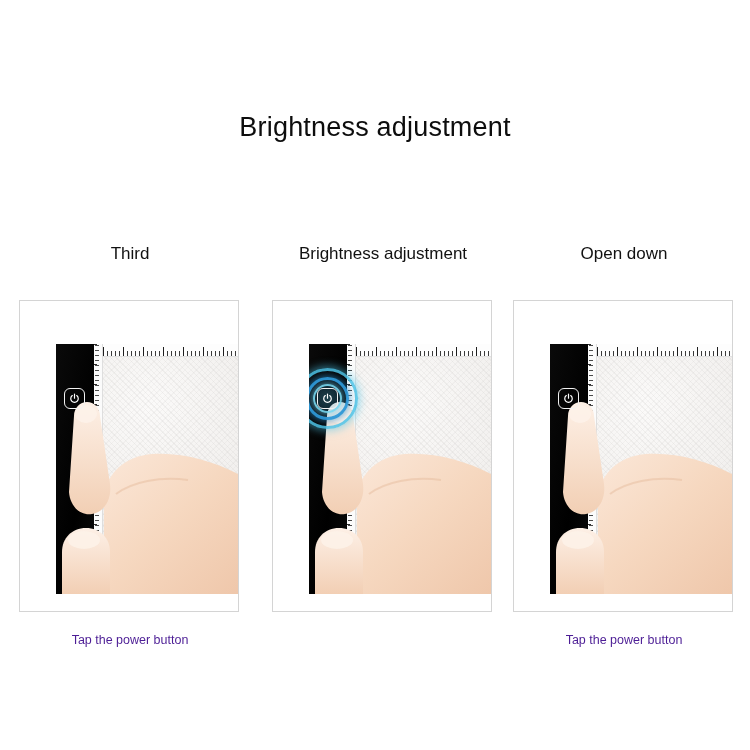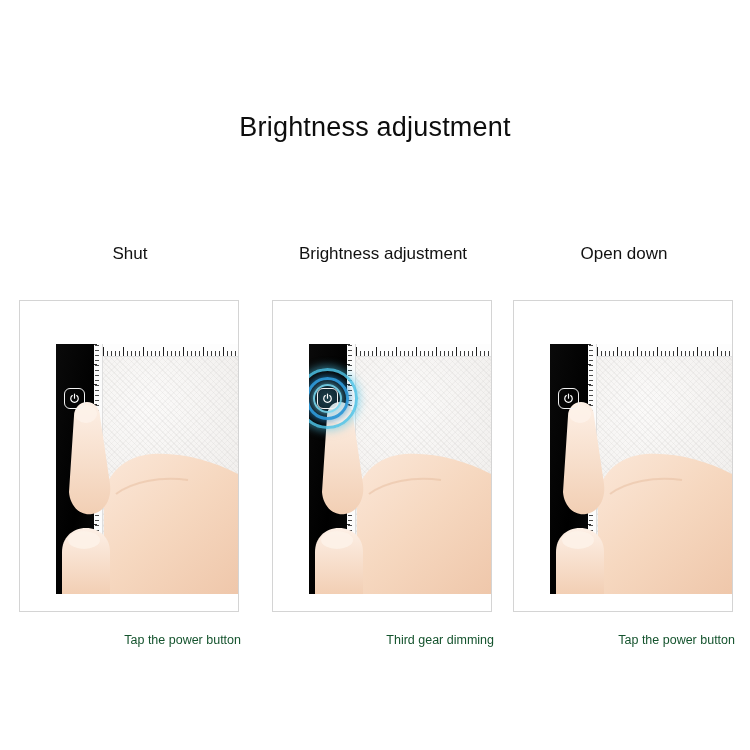--- a/index.html
+++ b/index.html
@@ -257,37 +257,37 @@
     z-index: 2;
     pointer-events: none;
   }
 
   
   .card-caption {
     position: absolute;
     top: 388px;
     left: 0;
     width: 222px;
-    text-align: right;
+    text-align: center;
     font-size: 12.5px;
-    color: #14532d;
+    color: #4c1d95;
     line-height: 18px;
     white-space: nowrap;
   }
 </style>
 </head>
 <body>
 
 <div class="page-title">Brightness adjustment</div>
 
 <div class="columns">
 
   <div class="column col-0">
 
-    <div class="column-heading">Shut</div>
+    <div class="column-heading">Third</div>
 
     <div class="card">
       <div class="photo">
         <div class="device">
 
           <div class="bezel"></div>
           <div class="light-panel"></div>
           <div class="ruler-vertical"></div>
           <div class="ruler-horizontal"></div>
 
@@ -382,21 +382,20 @@
             <path d="M6 208 C6 194 16 184 30 184 C44 184 54 194 54 208
                      L54 250 L6 250 Z" fill="url(#skinB1)"></path>
             <ellipse cx="28" cy="196" rx="16" ry="9" fill="#fdf2e9" opacity="0.85"></ellipse>
             <path d="M60 150 C76 138 104 132 132 136" stroke="#e7c0a2" stroke-width="2" fill="none" opacity="0.55"></path>
           </svg>
 
         </div>
       </div>
     </div>
 
-    <div class="card-caption">Third gear dimming</div>
   </div>
 
   <div class="column col-2">
 
     <div class="column-heading">Open down</div>
 
     <div class="card">
       <div class="photo">
         <div class="device">
 

